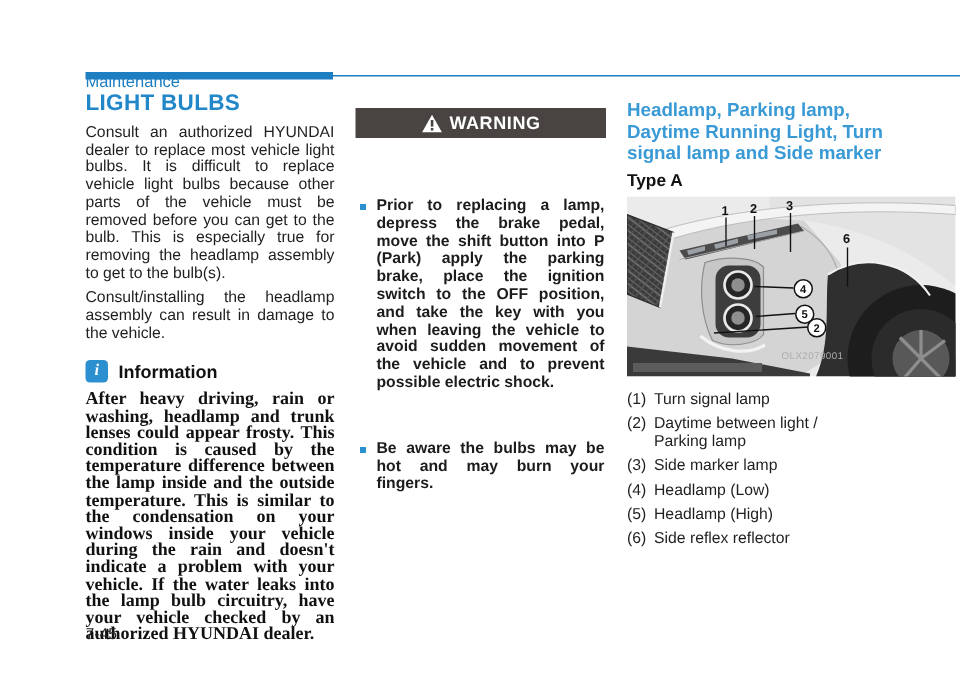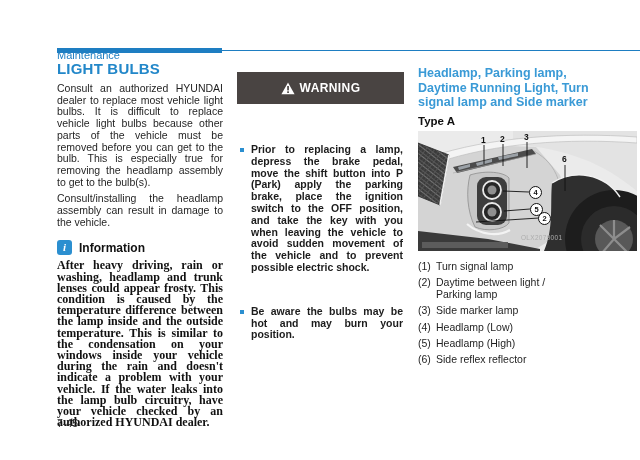--- a/index.html
+++ b/index.html
@@ -28,21 +28,21 @@
   }
   .info-title{font-size:12px;font-weight:bold;margin-left:7px;color:#111;}
   .info-body{
     font-family:"Liberation Serif", serif;font-weight:bold;
     font-size:12px;line-height:11.2px;text-align:justify;color:#111;
   }
 
   
   .col-mid{position:absolute;left:237px;top:72px;width:167px;}
   .warn-header{
-    height:32px;background:#494442;color:#ffffff;
+    height:20px;background:#494442;color:#ffffff;
     display:flex;align-items:center;justify-content:center;gap:5px;
   }
   .warn-title{font-size:12px;font-weight:bold;letter-spacing:0.4px;}
   .warn-body{padding:8px 1px 0 1px;}
   .warn-bullet{position:relative;padding-left:13px;font-size:10.5px;font-weight:bold;
     line-height:11.8px;text-align:justify;color:#1c1c1c;margin-bottom:2px;margin-top:32px;}
   .warn-bullet::before{
     content:"";position:absolute;left:2px;top:4px;width:4px;height:4px;background:#2b8fd0;
   }
 
@@ -86,21 +86,21 @@
       <svg width="14" height="13" viewBox="0 0 14 13">
         <path d="M7 0.5 L13.6 12.2 L0.4 12.2 Z" fill="#ffffff"></path>
         <rect x="6.2" y="4" width="1.7" height="4.4" fill="#494442"></rect>
         <rect x="6.2" y="9.3" width="1.7" height="1.7" fill="#494442"></rect>
       </svg>
     </span>
     <span class="warn-title">WARNING</span>
   </div>
   <div class="warn-body">
     <div class="warn-bullet">Prior to replacing a lamp, depress the brake pedal, move the shift button into P (Park) apply the parking brake, place the ignition switch to the OFF position, and take the key with you when leaving the vehicle to avoid sudden movement of the vehicle and to prevent possible electric shock.</div>
-    <div class="warn-bullet">Be aware the bulbs may be hot and may burn your position.</div>
+    <div class="warn-bullet">Be aware the bulbs may be hot and may burn your fingers.</div>
   </div>
 </div>
 
 <div class="col-right">
   <h2 class="rt-title">Headlamp, Parking lamp, Daytime Running Light, Turn signal lamp and Side marker</h2>
   <div class="rt-sub">Type A</div>
 
   <div class="figure">
     <svg width="219" height="120" viewBox="0 0 219 120">
       <defs>

